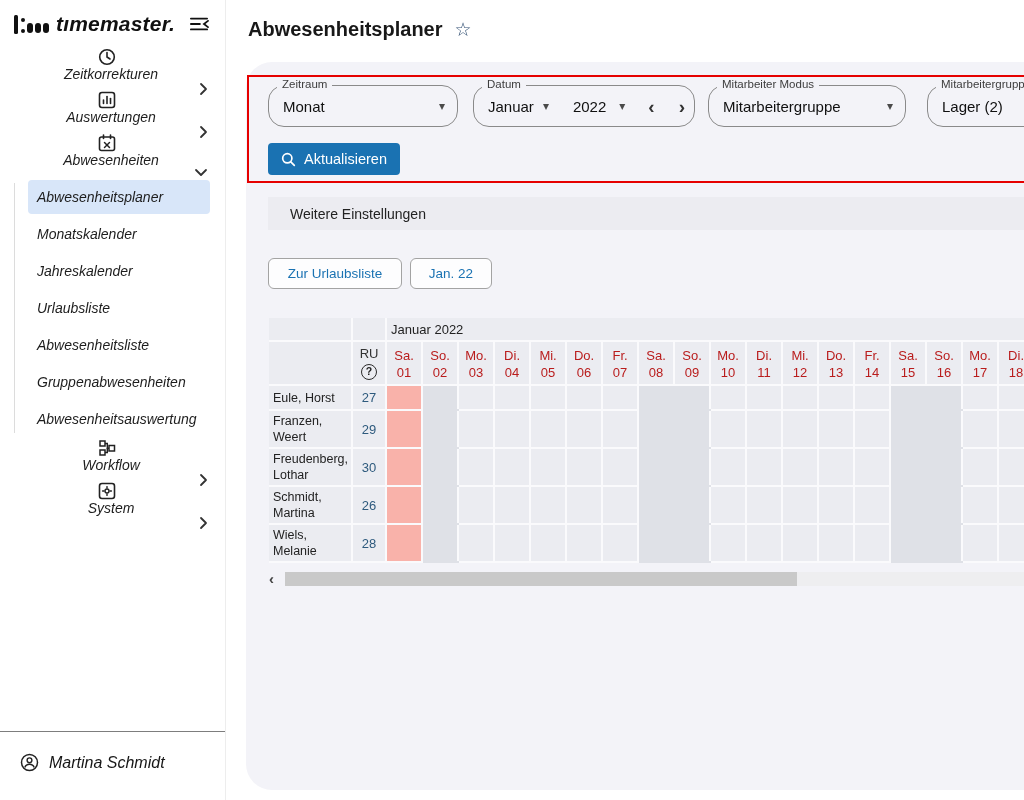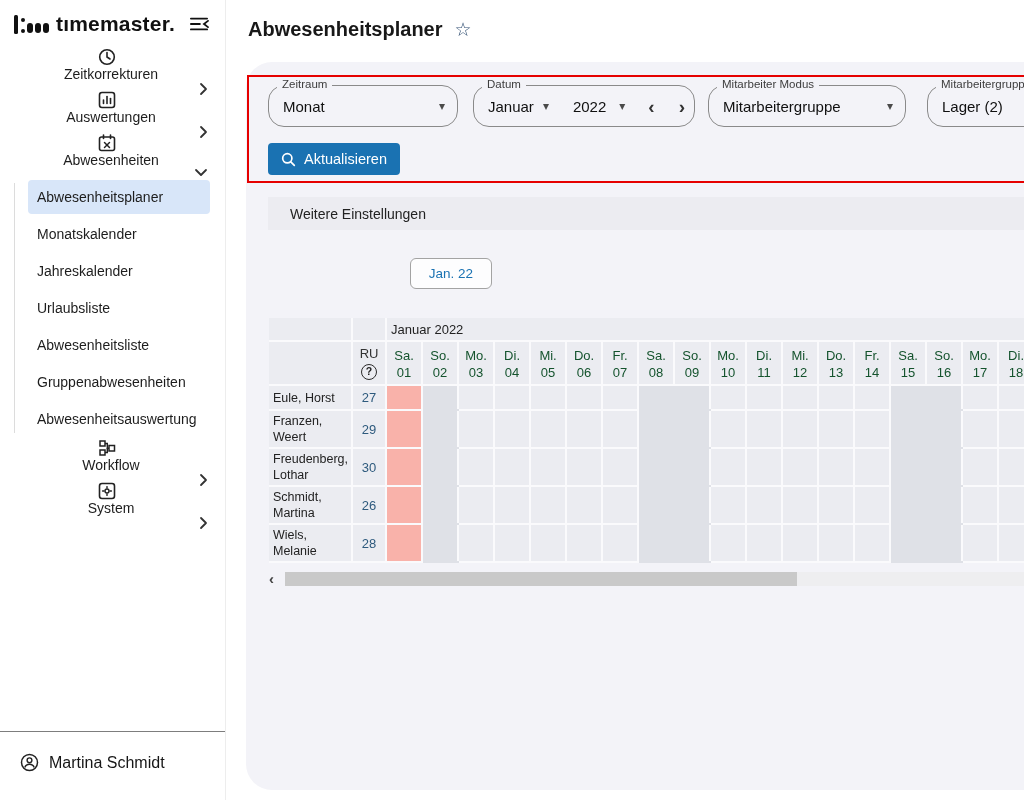--- a/index.html
+++ b/index.html
@@ -1,21 +1,21 @@
 <!DOCTYPE html>
 <html style="--accent-blue: #1a72b2; --annotation-red: #e60000; --holiday-pink: #f9b2aa; --weekend-gray: #dfe1e7; --cell-gray: #ebecf1; --active-item-bg: #d8e6f9; --panel-bg: #f3f3f8; --bar-bg: #ececf1;"><head>
 <meta charset="utf-8">
 <style>
   * { margin:0; padding:0; box-sizing:border-box; }
   html,body { width:1024px; height:800px; overflow:hidden; background:#fff;
     font-family:"Liberation Sans","DejaVu Sans",sans-serif; color:#1b1b1b; }
 
   
   .sidebar { position:absolute; left:0; top:0; width:226px; height:800px;
-    background:#fff; border-right:1px solid #ededed; }
+    background:#fff; border-right:1px solid #ededed;font-style:italic; }
   .logo-row { display:flex; align-items:center; height:48px; padding:0 16px 0 14px; }
   .logo-mark { display:flex; align-items:flex-end; height:20px; margin-right:7px; }
   .logo-bar { width:4px; height:19px; background:#111; border-radius:1.5px; }
   .logo-colon { display:flex; flex-direction:column; justify-content:space-between; height:15px; margin:0 2px 1px 3px; }
   .logo-colon i { width:4px; height:4px; background:#111; border-radius:50%; }
   .logo-dots { display:flex; align-items:flex-end; gap:2px; margin-bottom:1px; }
   .logo-dots i { width:6px; height:10px; background:#111; border-radius:3px; }
   .logo-text { font-size:21px; font-weight:700; letter-spacing:.2px; color:#111; }
   .collapse-btn { margin-left:auto; cursor:pointer; display:flex; align-items:center; }
 
@@ -67,21 +67,21 @@
     border:1px solid #a3a3a3; border-radius:6px; color:var(--accent-blue);
     font-size:13.5px; font-family:inherit; cursor:pointer; }
 
   
   .cal-wrap { position:absolute; left:23px; top:256px; }
   .cal-table { border-collapse:collapse; table-layout:fixed; }
   .cal-table td { border-right:2px solid #fafafc; border-bottom:2px solid #fafafc;
     overflow:hidden; }
   .mon-cell-blank, .day-head, .ru-head, .name-cell, .ru-cell, .month-cell { background:var(--cell-gray); }
   .month-cell { font-size:13px; color:#222; padding-left:4px; text-align:left; }
-  .day-head { text-align:center; font-size:13px; color:#14532d; line-height:17px; padding-top:2px; }
+  .day-head { text-align:center; font-size:13px; color:#b91c1c; line-height:17px; padding-top:2px; }
   .ru-head { text-align:center; font-size:13px; color:#333; }
   .qmark { width:16px; height:16px; border:1.5px solid #2b2b2b; border-radius:50%;
     font-size:10.5px; line-height:13px; text-align:center; font-weight:700;
     margin:3px auto 0; color:#222; cursor:pointer; }
   .name-cell { font-size:12.5px; line-height:16px; padding:2px 3px 2px 4px; color:#222;
     vertical-align:middle; word-wrap:break-word; }
   .ru-cell { text-align:center; font-size:13px; color:#2e5a7d; vertical-align:middle; }
   .cell { background:var(--cell-gray); }
   .cell.holiday { background:var(--holiday-pink); }
   .cell.weekend { background:var(--weekend-gray); border-bottom-color:var(--weekend-gray); }
@@ -284,20 +284,21 @@
             <line x1="9.8" y1="9.8" x2="13.3" y2="13.3" stroke="#fff" stroke-width="1.7" stroke-linecap="round"></line>
           </svg>
         <span>Aktualisieren</span>
       </button>
     </div>
 
     <div class="settings-bar">
       <span>Weitere Einstellungen</span>
     </div>
 
+    <button class="action-btn" style="left:22px;width:134px;">Zur Urlaubsliste</button>
     <button class="action-btn" style="left:164px;width:82px;">Jan. 22</button>
 
     <div class="cal-wrap">
       <table class="cal-table">
         <colgroup>
             <col style="width: 79px;">
             <col style="width: 34px;">
             <col style="width: 36px;">
             <col style="width: 36px;">
             <col style="width: 36px;">

